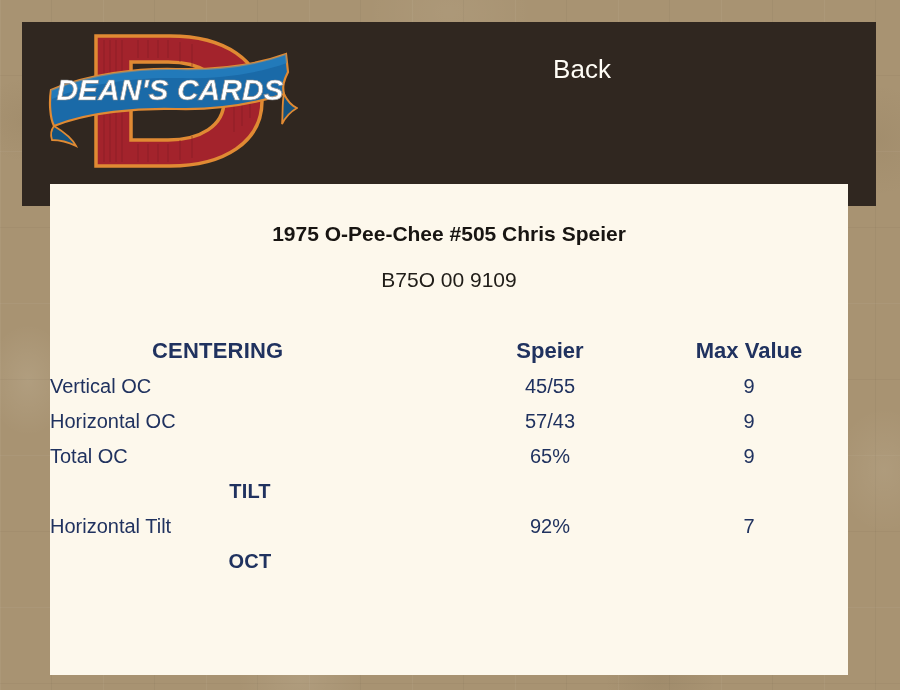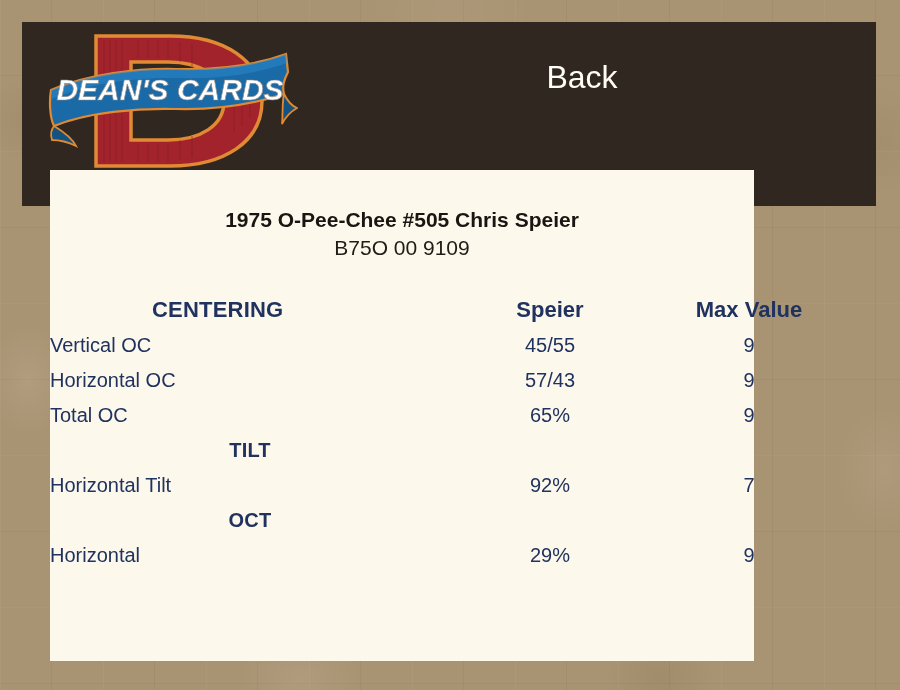--- a/index.html
+++ b/index.html
@@ -75,54 +75,54 @@
     text-align: center;
     color: #fffdf6;
   }
   #header-title {
     font-size: 41px;
     line-height: 50px;
     letter-spacing: 0.5px;
     white-space: nowrap;
   }
   #header-subtitle {
-    font-size: 32px;
+    font-size: 26px;
     line-height: 46px;
-    margin-top: 16px;
+    margin-top: 8px;
   }
 
   
   #content-panel {
     position: absolute;
     left: 50px;
-    top: 170px;
-    width: 704px;
+    top: 184px;
+    width: 798px;
     height: 491px;
     background: #fdf8ec;
   }
 
   #card-heading {
     margin-top: 37px;
     text-align: center;
     color: #181512;
     font-size: 21px;
     font-weight: bold;
     line-height: 26px;
   }
   #card-serial {
-    margin-top: 2px;
+    margin-top: 20px;
     text-align: center;
     color: #201d18;
     font-size: 21px;
     line-height: 26px;
   }
 
   
   #stats-table {
-    margin: 30px 0 0 0;
+    margin: 39px 0 0 0;
     width: 798px;
     border-collapse: collapse;
     table-layout: fixed;
     color: #20325f;
   }
   #stats-table col.c-label { width: 400px; }
   #stats-table col.c-value { width: 200px; }
   #stats-table col.c-grade { width: 198px; }
 
   #stats-table th {
@@ -264,21 +264,16 @@
         <td class="t-label">Horizontal Tilt</td>
         <td class="t-value">92%</td>
         <td class="t-grade">7</td>
       </tr>
 
       <tr class="section-row">
         <td class="t-section">OCT</td>
         <td></td>
         <td></td>
       </tr>
-      <tr>
-        <td class="t-label">Horizontal</td>
-        <td class="t-value">29%</td>
-        <td class="t-grade">9</td>
-      </tr>
     </tbody>
   </table>
 
 </div>
 
 </body></html>

